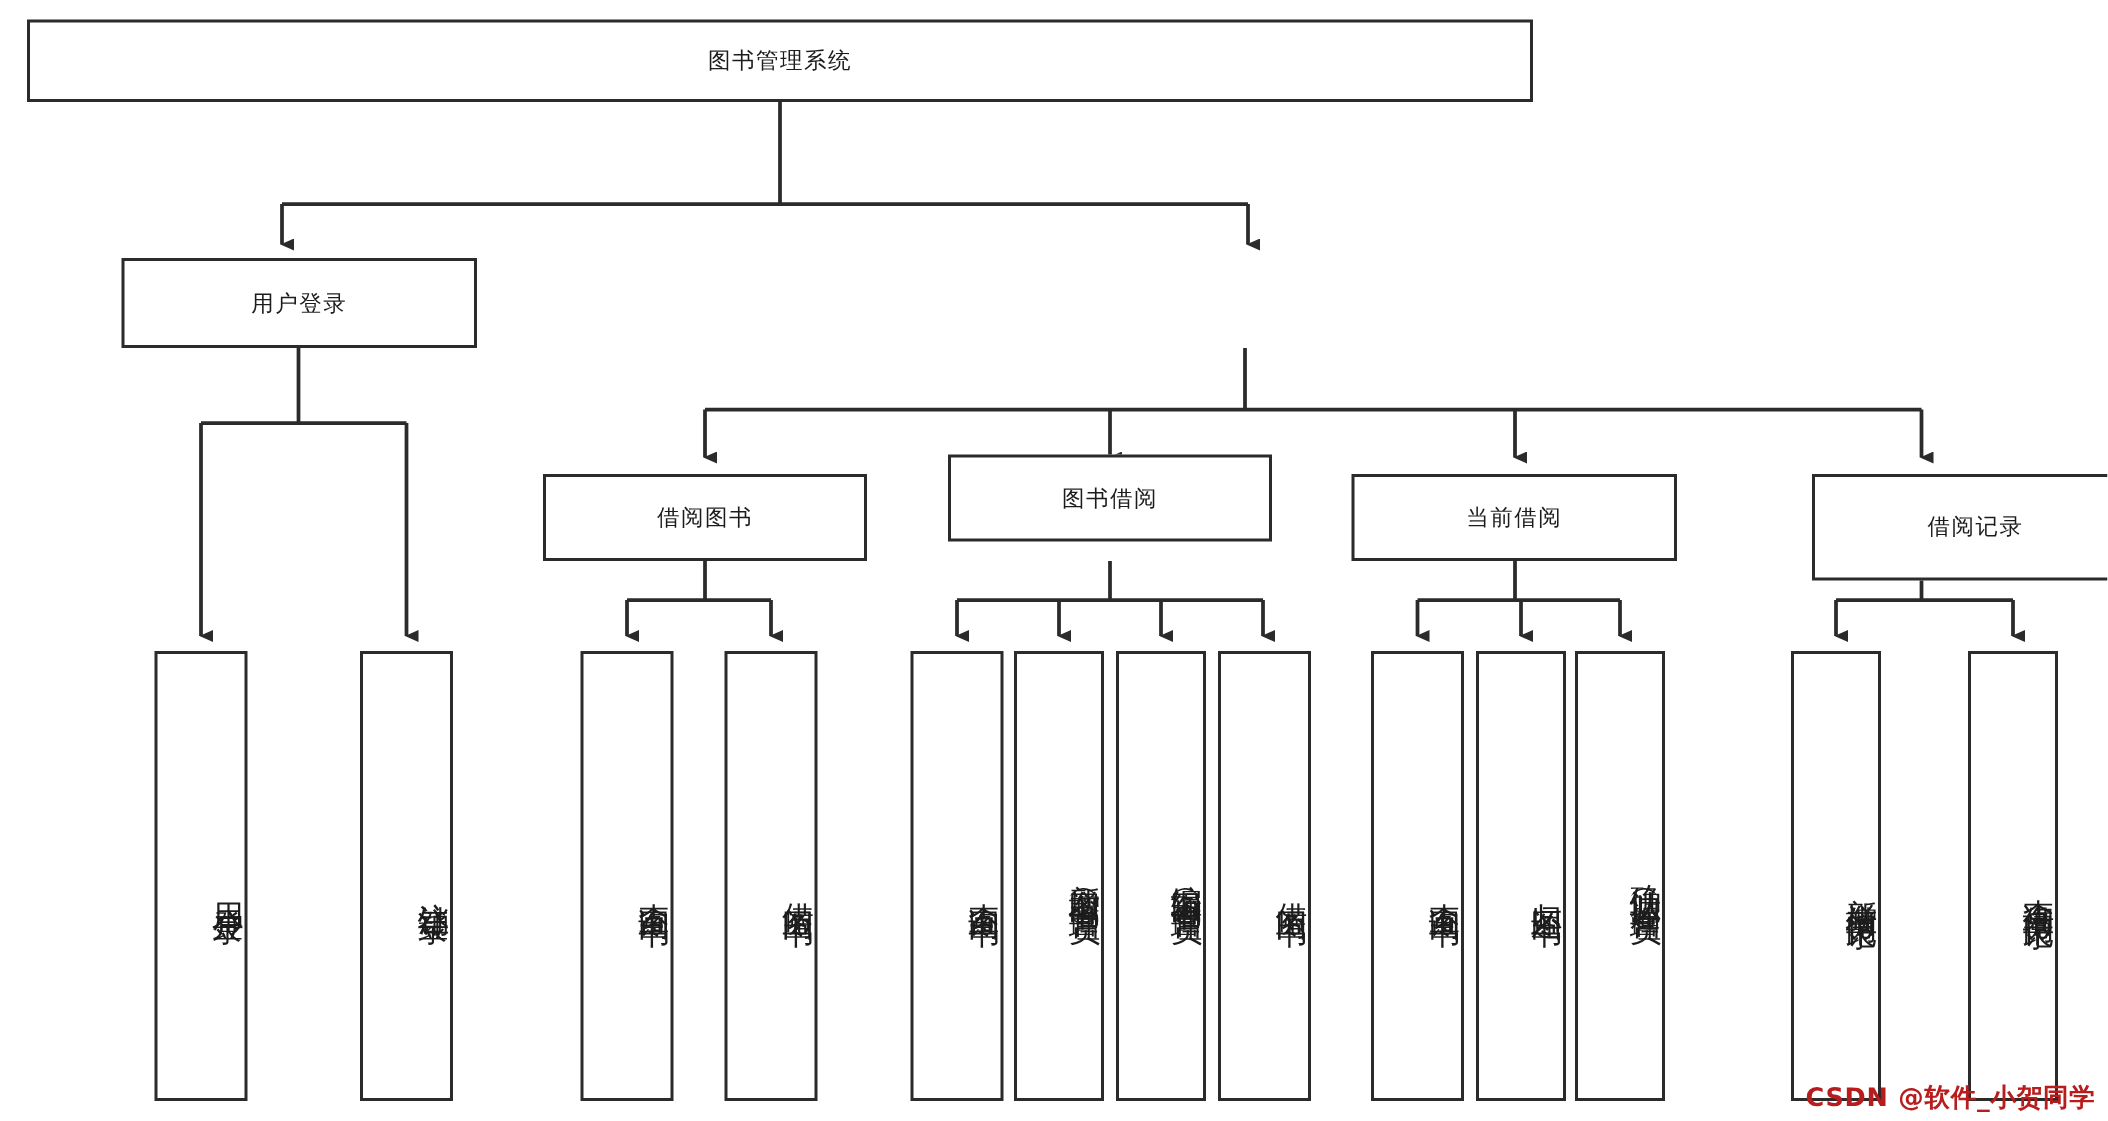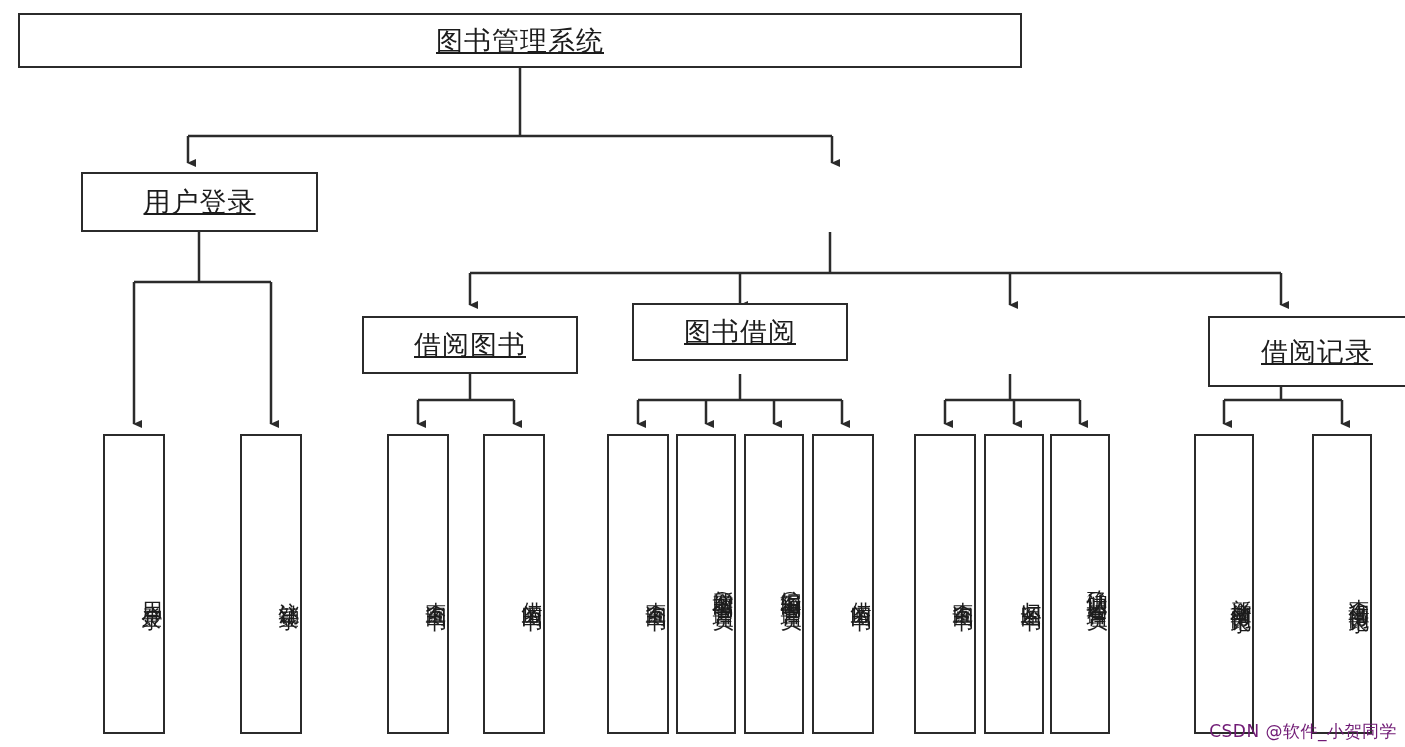--- a/index.html
+++ b/index.html
@@ -30,24 +30,23 @@
     box-sizing: border-box;
     border: 2px solid #2b2b2b;
     background: #ffffff;
     display: flex;
     align-items: center;
     justify-content: center;
     color: #1c1c1c;
     z-index: 3;
   }
   .node.horizontal {
-    font-size: 27px;
+    font-size: 15px;
     letter-spacing: 1px;
     line-height: 1.1;
-    text-decoration: underline;
   }
   .node.vertical {
     writing-mode: vertical-rl;
     text-orientation: upright;
     font-size: 21px;
     letter-spacing: 3px;
     align-items: flex-start;
     justify-content: center;
     padding-top: 14px;
     line-height: 1.05;
@@ -57,24 +56,25 @@
   }
   .node-label {
     display: block;
     white-space: pre-line;
   }
   #watermark {
     position: absolute;
     right: 8px;
     bottom: 4px;
     font-size: 17px;
-    color: #701a75;
+    color: #b91c1c;
     letter-spacing: 0.5px;
     z-index: 5;
     white-space: nowrap;
+    font-weight: bold;
   }
 </style>
 </head>
 <body>
 
 <div id="diagram-root">
 
   <svg id="diagram-svg" viewBox="0 0 1405 747">
     <defs>
       <marker id="arrowhead" markerWidth="9" markerHeight="9" refX="4" refY="8" orient="auto" markerUnits="userSpaceOnUse">
@@ -132,20 +132,23 @@
   <div class="node horizontal" style="left:81px; top:172px; width:237px; height:60px;">
     <span class="node-label">用户登录</span>
   </div>
 
   <div class="node horizontal" style="left:362px; top:316px; width:216px; height:58px;">
     <span class="node-label">借阅图书</span>
   </div>
   <div class="node horizontal" style="left:632px; top:303px; width:216px; height:58px;">
     <span class="node-label">图书借阅</span>
   </div>
+  <div class="node horizontal" style="left:901px; top:316px; width:217px; height:58px;">
+    <span class="node-label">当前借阅</span>
+  </div>
   <div class="node horizontal" style="left:1172px; top:316px; width:218px; height:71px;margin-left:36px;">
     <span class="node-label">借阅记录</span>
   </div>
 
   <div class="node vertical" style="left:103px; top:434px; width:62px; height:300px;">
     <span class="node-label">用户登录</span>
   </div>
   <div class="node vertical" style="left:240px; top:434px; width:62px; height:300px;">
     <span class="node-label">注销登录</span>
   </div>

